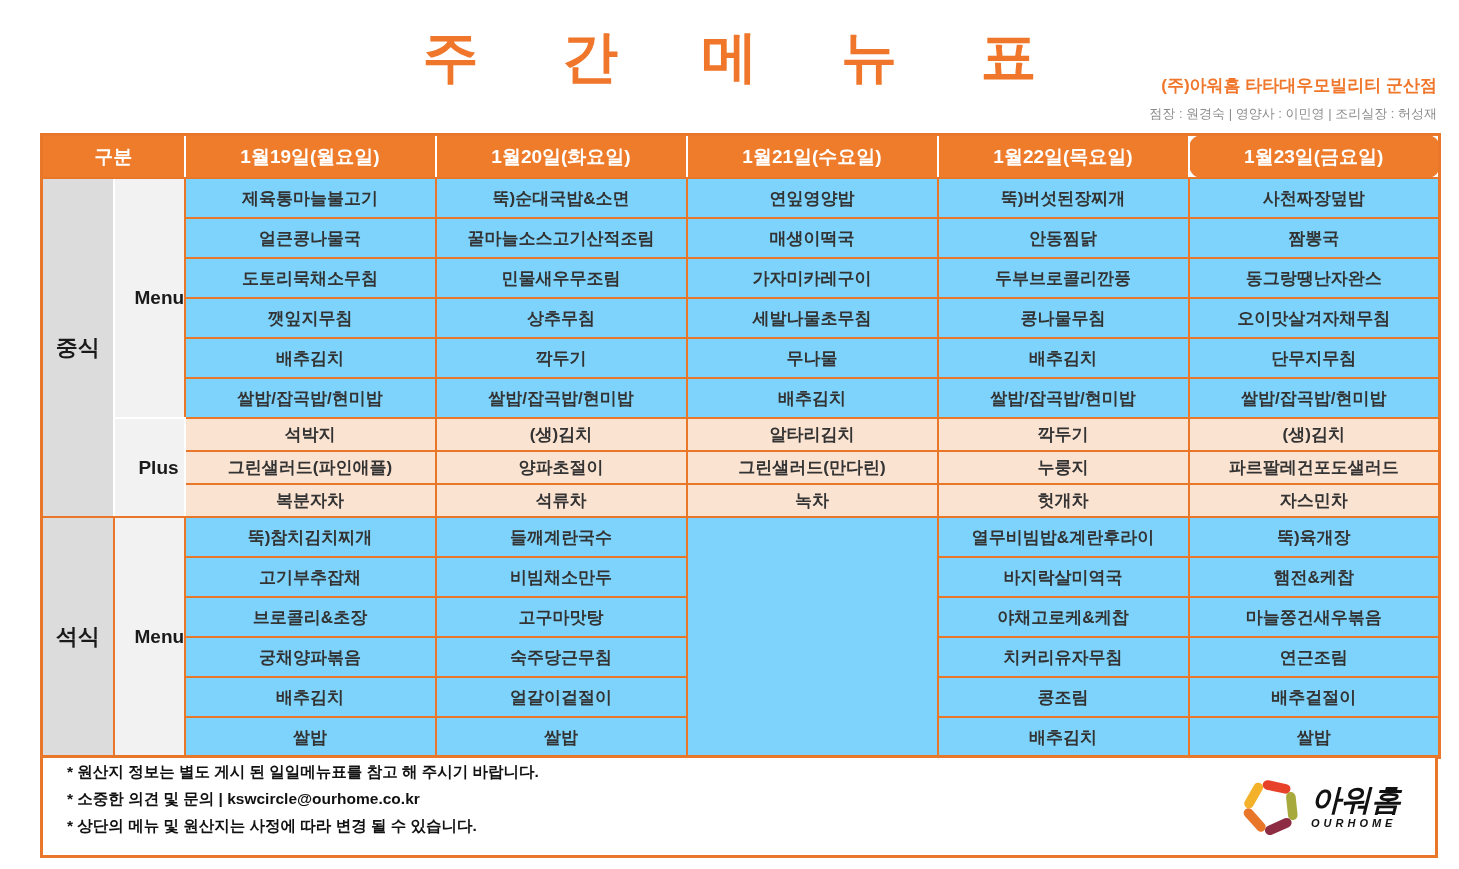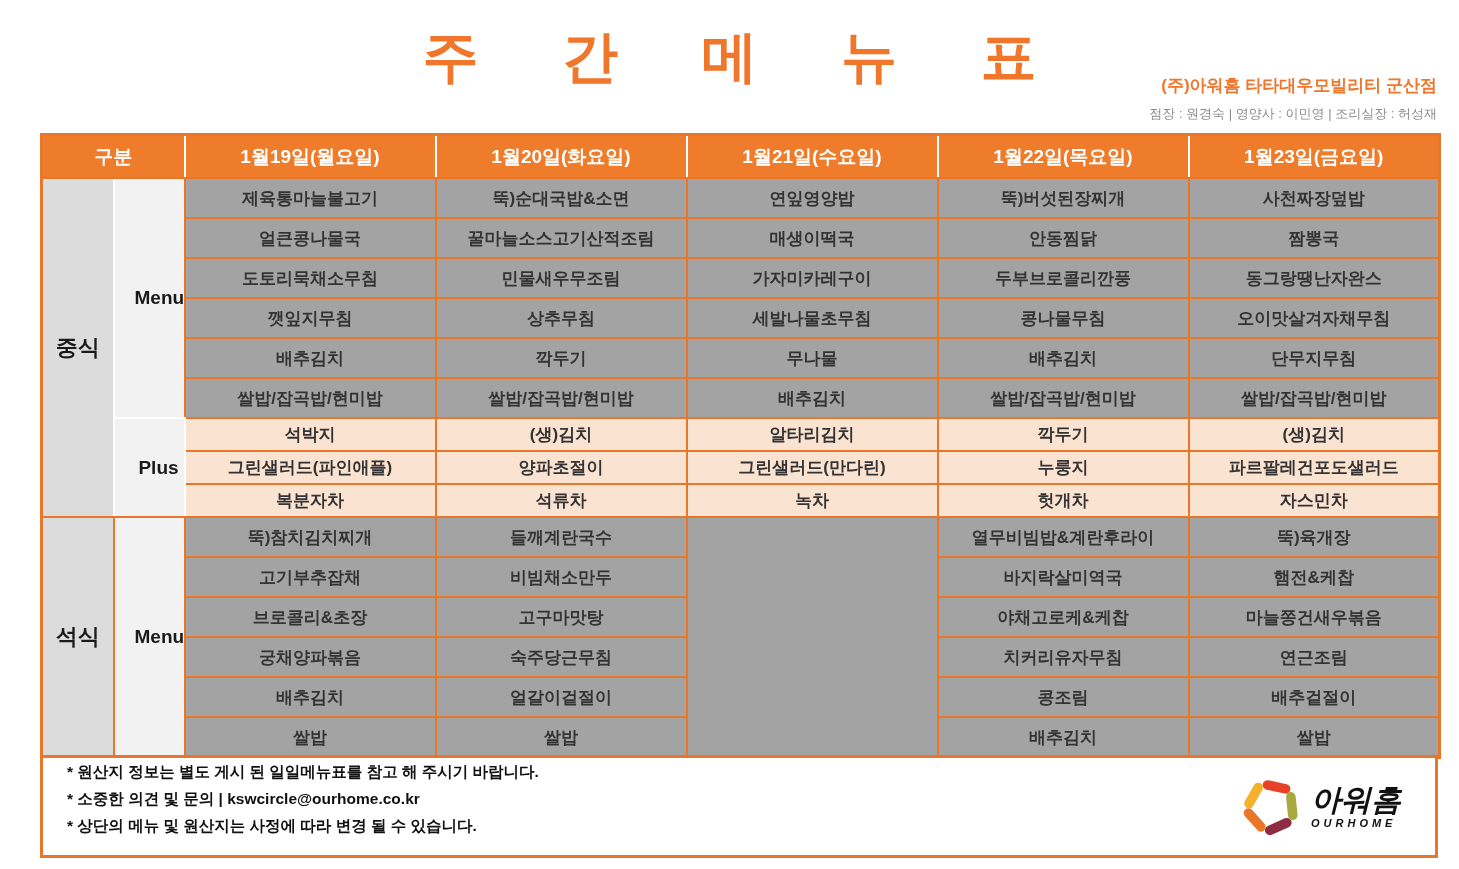--- a/index.html
+++ b/index.html
@@ -26,26 +26,26 @@
   .menu-table td,.menu-table th{
     border:2px solid #e8772a;text-align:center;vertical-align:middle;
     overflow:hidden;white-space:nowrap;
   }
   th.hdr{
     background:#ee7c2b;color:#ffffff;font-size:19px;font-weight:bold;
     height:39px;border-left:2px solid #ffffff;border-right:2px solid #ffffff;
     border-top:2px solid #e8772a;border-bottom:2px solid #e8772a;
   }
   th.hdr:first-child{border-left:2px solid #e8772a;}
-  th.hdr:last-child{border-right:2px solid #e8772a;}
+  th.hdr:last-child{border-right:2px solid #e8772a;border-radius:13px;}
   td.meal-label{background:#dcdcdc;font-size:22px;font-weight:bold;color:#1a1a1a;}
   td.sub-label{background:#f2f2f2;font-size:19px;font-weight:bold;color:#1a1a1a;padding-left:20px;}
   td.lunch-side{border-right-color:#ffffff;}
   td.lunch-menu-side{border-bottom-color:#ffffff;}
-  td.item{background:#a3a3a3;font-size:17px;font-weight:bold;color:#333333;height:36px;}
+  td.item{background:#7dd3fc;font-size:17px;font-weight:bold;color:#333333;height:36px;}
   td.plus-item{background:#fbe3d2;font-size:17px;font-weight:bold;color:#333333;height:29px;}
   .hl-red{color:#ff0000;}
   .hl-blue{color:#2b00e6;}
 
   
   .footer-box{
     position:absolute;left:40px;top:755px;width:1392px;height:97px;
     border:3px solid #e8772a;background:#ffffff;
     display:flex;justify-content:space-between;
   }

